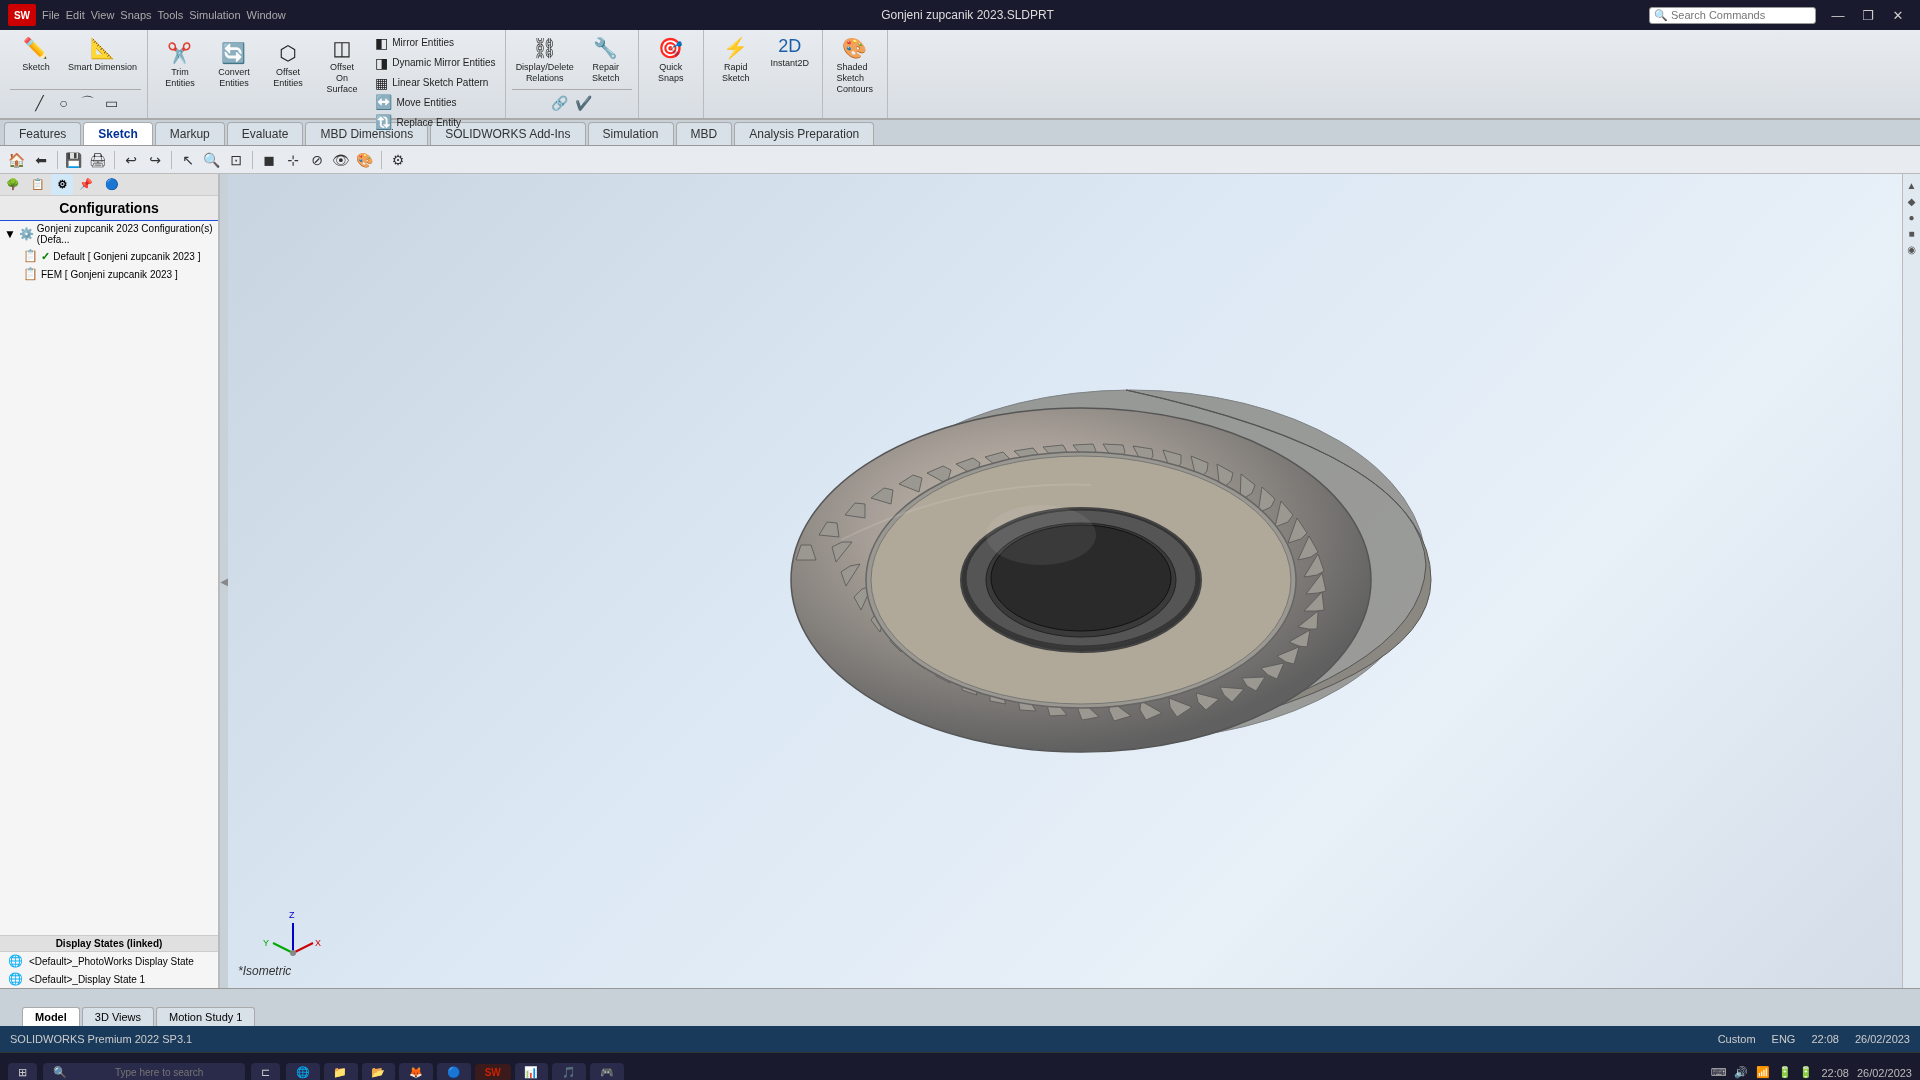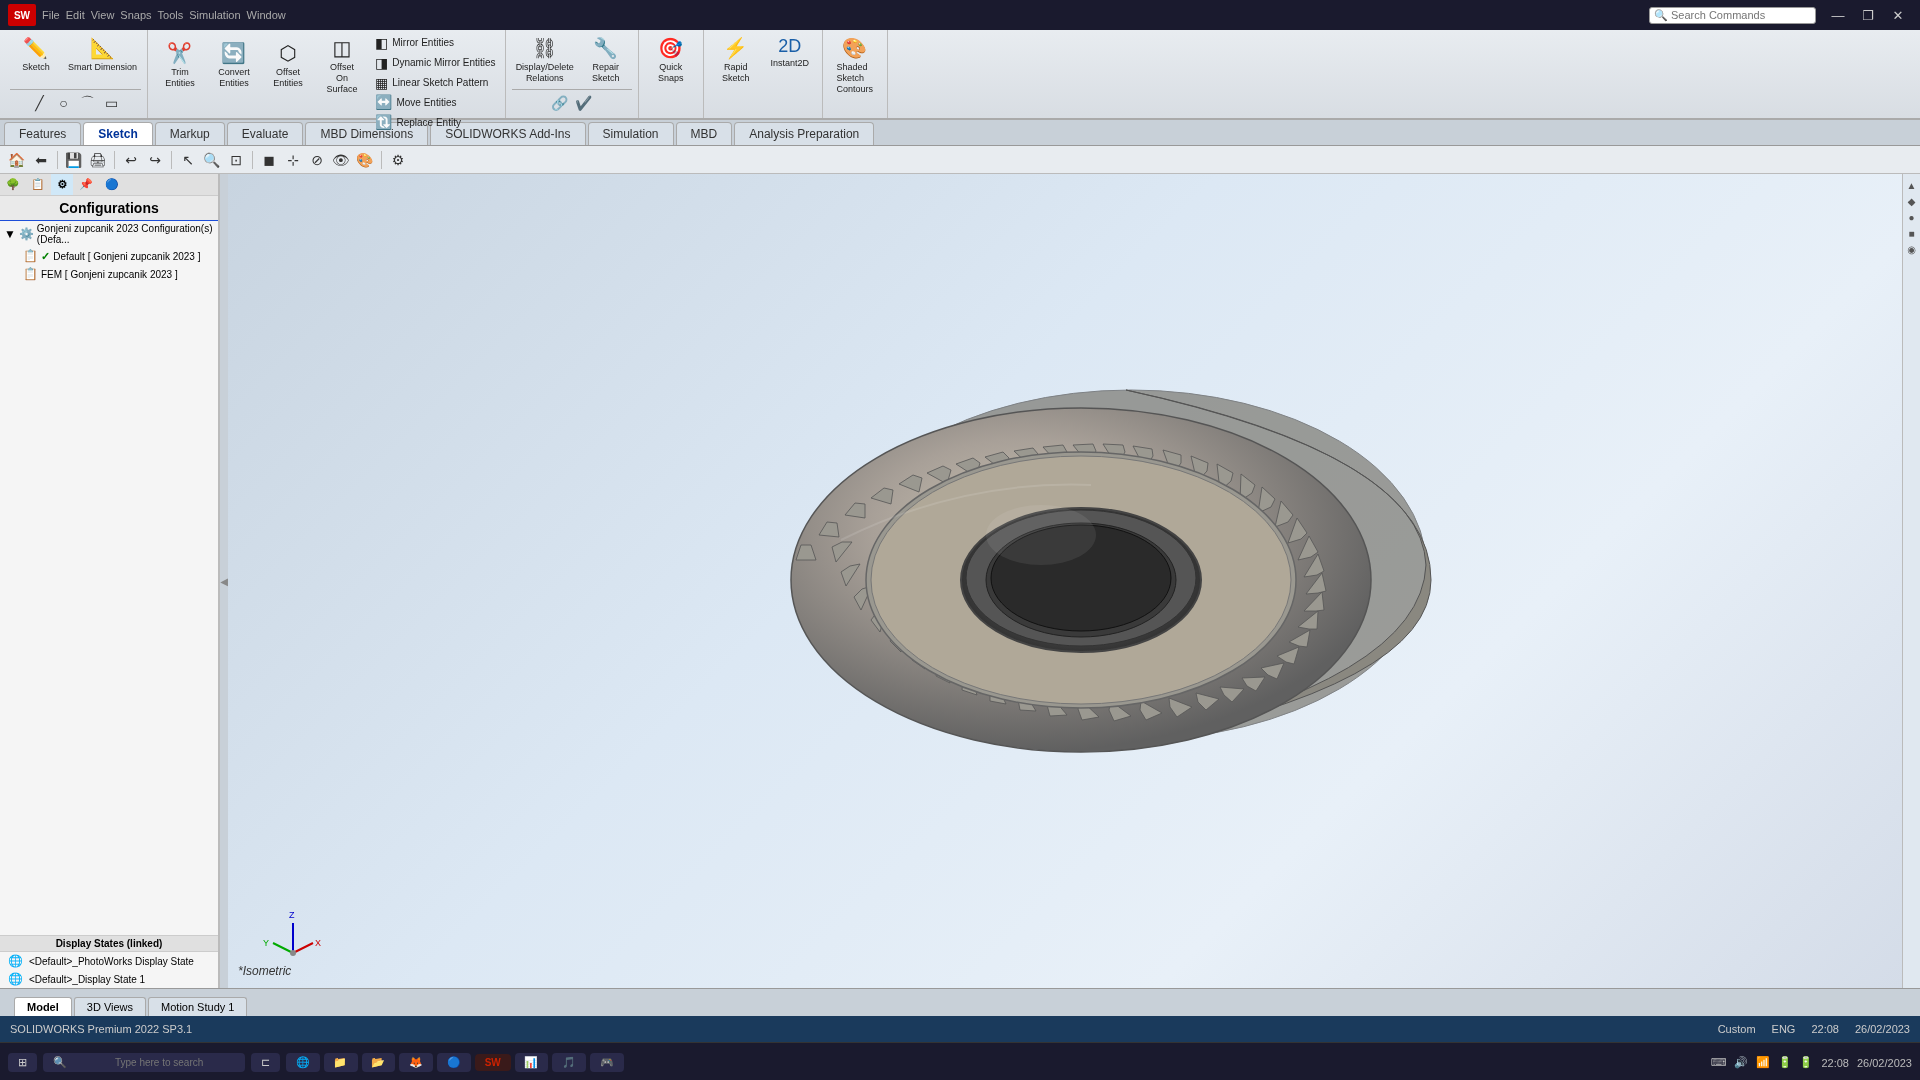--- a/index.html
+++ b/index.html
@@ -99,21 +99,21 @@
 
     
     #taskbar {
       height: 40px; background: #1a1a2e; display: flex; align-items: center;
       padding: 0 8px; gap: 6px; border-top: 1px solid #333;
     }
     .taskbar-btn { padding: 3px 10px; background: #2a2a4a; border-radius: 4px; color: #ccc; cursor: pointer; font-size: 11px; display: flex; align-items: center; gap: 4px; }
     .taskbar-right { margin-left: auto; display: flex; align-items: center; gap: 8px; color: #bbb; font-size: 11px; }
 
     
-    #bottomtabs { height: 28px; background: #c8d0d8; display: flex; align-items: flex-end; padding: 0 14px; border-top: 1px solid #999; }
+    #bottomtabs { height: 38px; background: #c8d0d8; display: flex; align-items: flex-end; padding: 0 22px; border-top: 1px solid #999; }
     .btab { padding: 3px 12px; cursor: pointer; border-radius: 3px 3px 0 0; font-size: 11px; background: #d8e0e8; border: 1px solid #aaa; border-bottom: none; margin-right: 2px; }
     .btab.active { background: #fff; font-weight: bold; }
 
     .search-box { display: flex; align-items: center; background: white; border: 1px solid #999; border-radius: 3px; padding: 1px 4px; gap: 3px; }
     .search-box input { border: none; outline: none; font-size: 11px; width: 140px; }
 
     .collapse-handle { width: 8px; background: #c8d0d8; cursor: col-resize; display: flex; align-items: center; justify-content: center; color: #888; font-size: 10px; }
   </style>
 </head>
 <body>
@@ -122,20 +122,21 @@
   <div class="left">
     <div class="sw-logo">SW</div>
     <span style="font-size:11px; color:#aaa;">File</span>
     <span style="font-size:11px; color:#aaa;">Edit</span>
     <span style="font-size:11px; color:#aaa;">View</span>
     <span style="font-size:11px; color:#aaa;">Snaps</span>
     <span style="font-size:11px; color:#aaa;">Tools</span>
     <span style="font-size:11px; color:#aaa;">Simulation</span>
     <span style="font-size:11px; color:#aaa;">Window</span>
   </div>
+  <div class="title">Gonjeni zupcanik 2023.SLDPRT</div>
   <div style="display:flex;align-items:center;gap:8px;">
     <div class="search-box">
       <span>🔍</span>
       <input type="text" placeholder="Search Commands" style="">
     </div>
     <div class="win-controls">
       <div class="win-btn">—</div>
       <div class="win-btn">❐</div>
       <div class="win-btn close">✕</div>
     </div>

